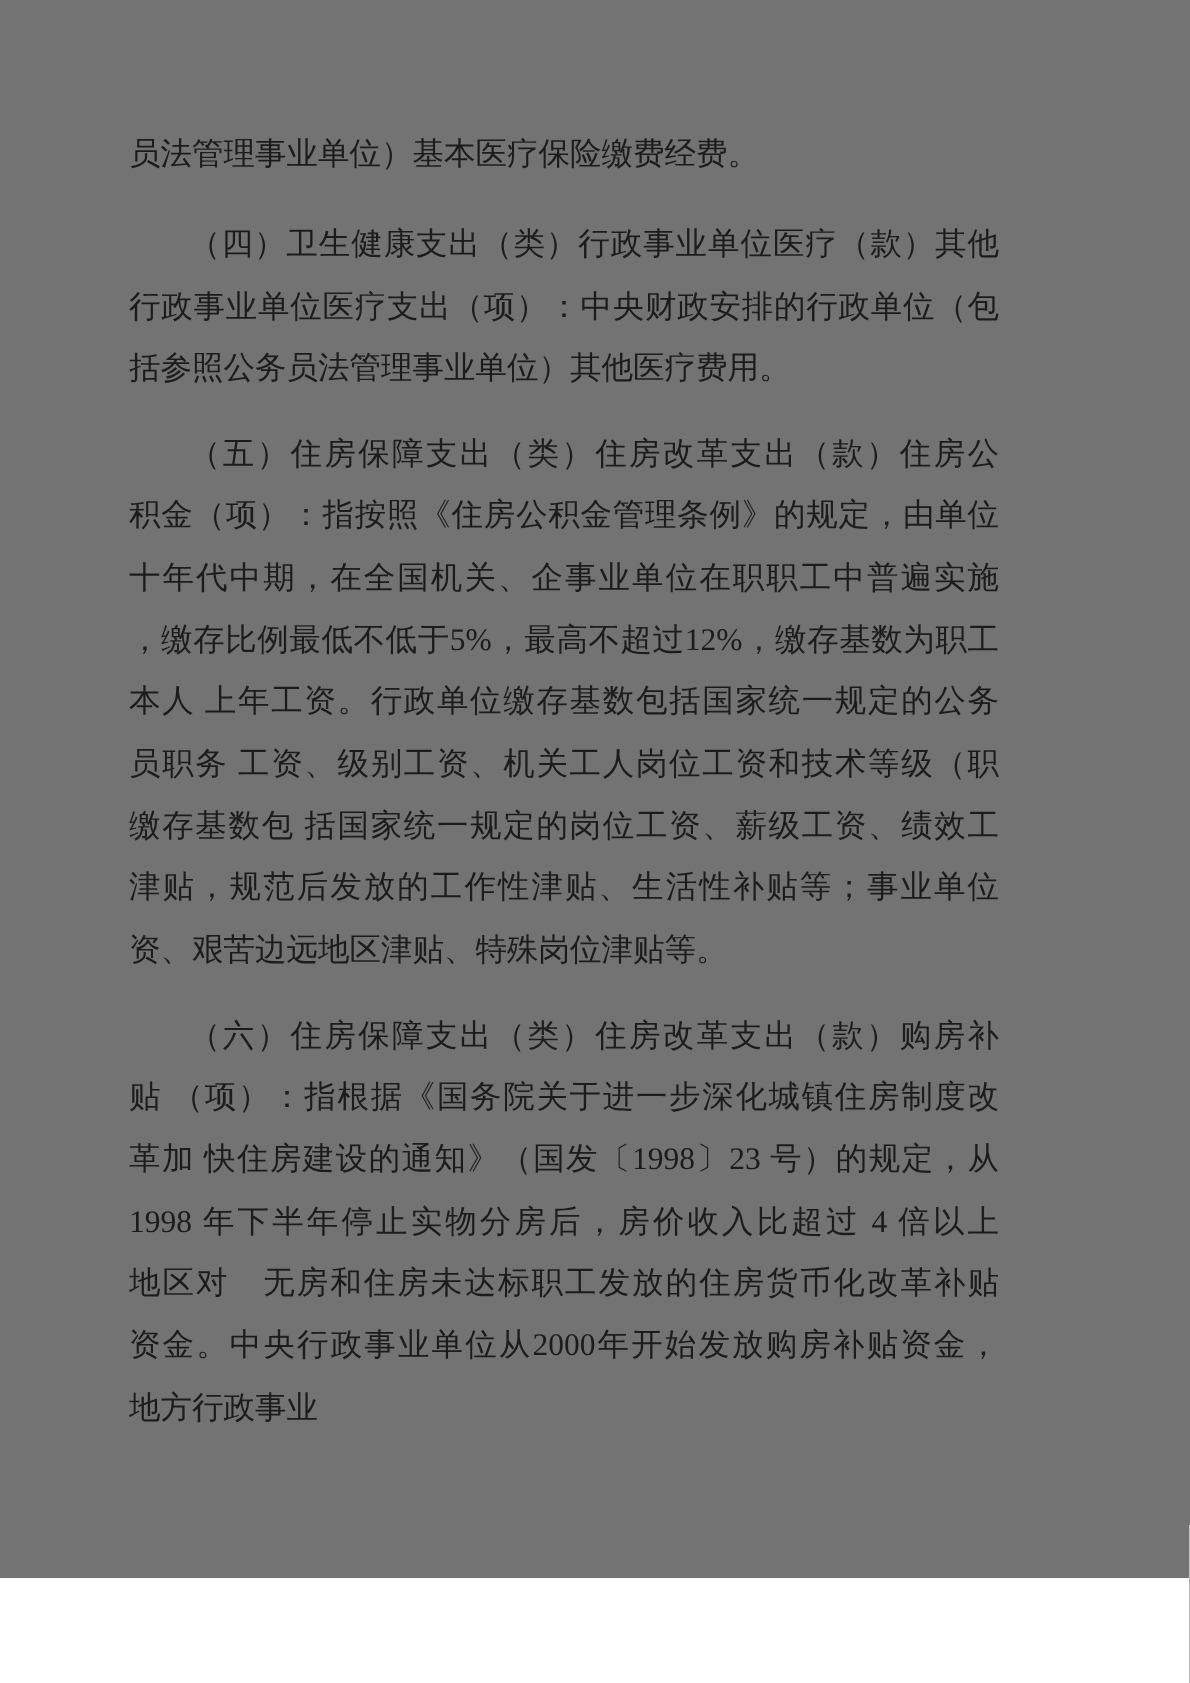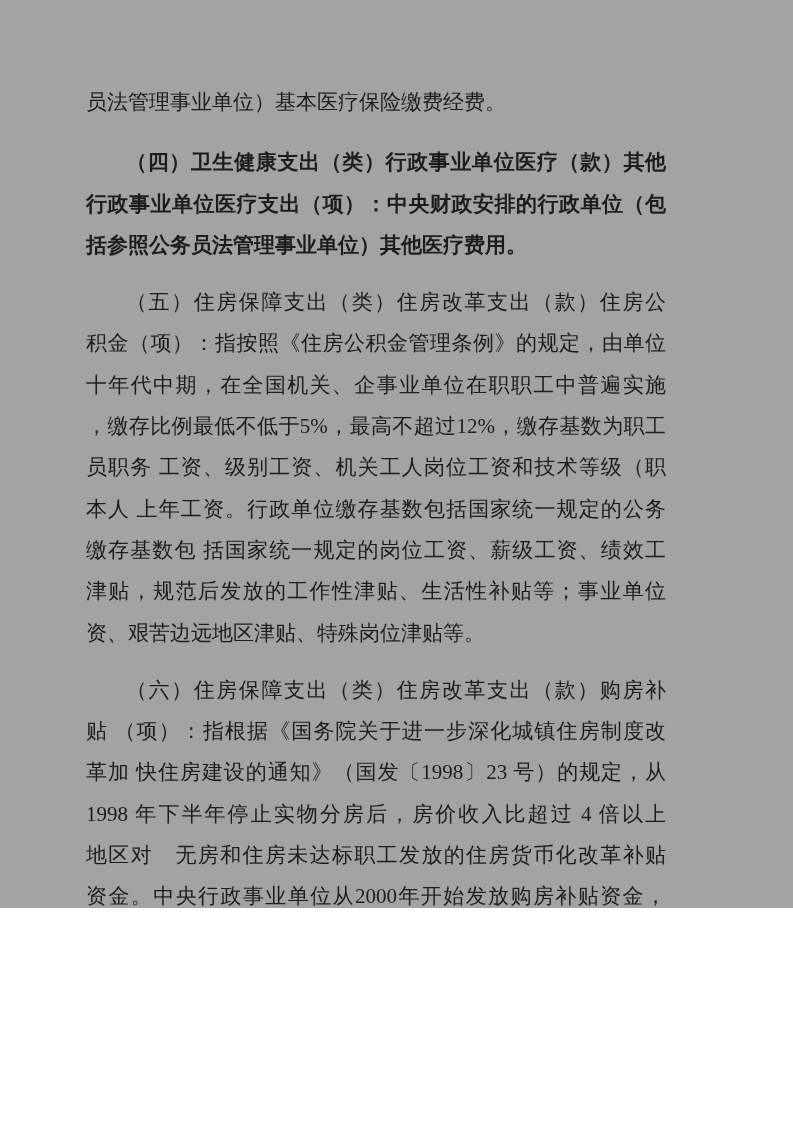--- a/index.html
+++ b/index.html
@@ -3,40 +3,39 @@
 <meta charset="utf-8">
 <style>
   html, body {
     margin: 0;
     padding: 0;
     background: #ffffff;
   }
   .page {
     position: relative;
     width: 793px;
-    height: 908px;
-    background: #a3a3a3;
+    height: 1052px;
+    background: #737373;
     overflow: hidden;
     font-family: "Liberation Serif", "DejaVu Serif", serif;
     color: #1c1c1c;
   }
   .text-block {
     position: absolute;
     left: 86px;
     top: 82px;
     width: 580px;
     font-size: 21px;
     line-height: 41.3px;
   }
   .para + .para {
     margin-top: 16px;
   }
   .para:nth-child(2) {
     margin-top: 19px;
-    font-weight: bold;
   }
   .line {
     text-align: justify;
     text-align-last: justify;
     white-space: normal;
   }
   .line.last {
     text-align-last: left;
   }
   .para.indent .line:first-child {
@@ -64,22 +63,22 @@
       <div class="para indent">
         <div class="line">（四）卫生健康支出（类）行政事业单位医疗（款）其他</div>
         <div class="line">行政事业单位医疗支出（项）：中央财政安排的行政单位（包</div>
         <div class="line last">括参照公务员法管理事业单位）其他医疗费用。</div>
       </div>
       <div class="para indent">
         <div class="line">（五）住房保障支出（类）住房改革支出（款）住房公</div>
         <div class="line">积金（项）：指按照《住房公积金管理条例》的规定，由单位</div>
         <div class="line">十年代中期，在全国机关、企事业单位在职职工中普遍实施</div>
         <div class="line">，缴存比例最低不低于5%，最高不超过12%，缴存基数为职工</div>
+        <div class="line">本人 上年工资。行政单位缴存基数包括国家统一规定的公务</div>
         <div class="line">员职务 工资、级别工资、机关工人岗位工资和技术等级（职</div>
-        <div class="line">本人 上年工资。行政单位缴存基数包括国家统一规定的公务</div>
         <div class="line">缴存基数包 括国家统一规定的岗位工资、薪级工资、绩效工</div>
         <div class="line">津贴，规范后发放的工作性津贴、生活性补贴等；事业单位</div>
         <div class="line last">资、艰苦边远地区津贴、特殊岗位津贴等。</div>
       </div>
       <div class="para indent">
         <div class="line">（六）住房保障支出（类）住房改革支出（款）购房补</div>
         <div class="line">贴 （项）：指根据《国务院关于进一步深化城镇住房制度改</div>
         <div class="line">革加 快住房建设的通知》（国发〔1998〕23 号）的规定，从</div>
         <div class="line">1998 年下半年停止实物分房后，房价收入比超过 4 倍以上</div>
         <div class="line">地区对　无房和住房未达标职工发放的住房货币化改革补贴</div>

